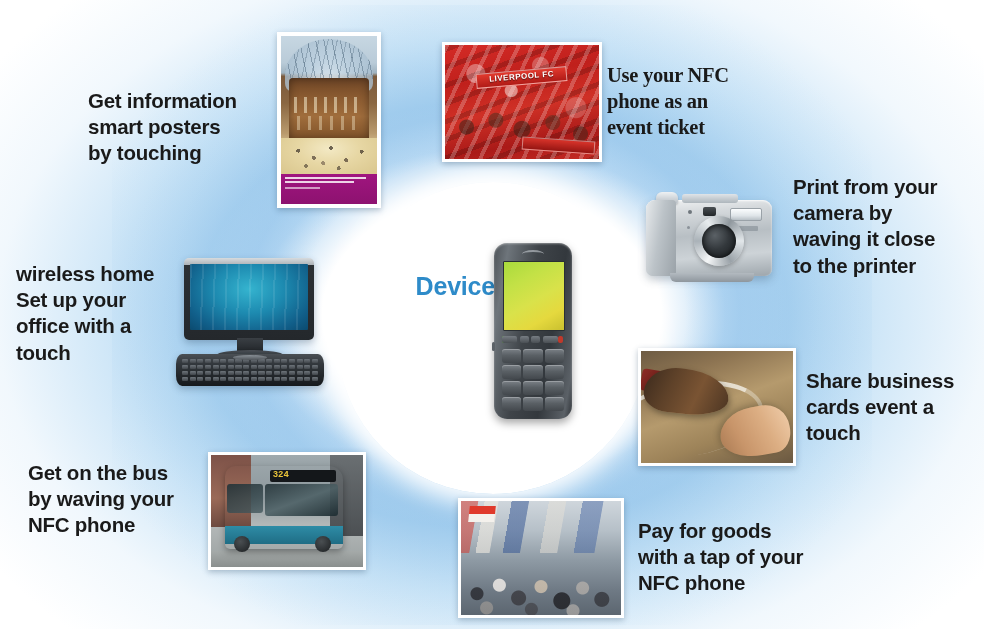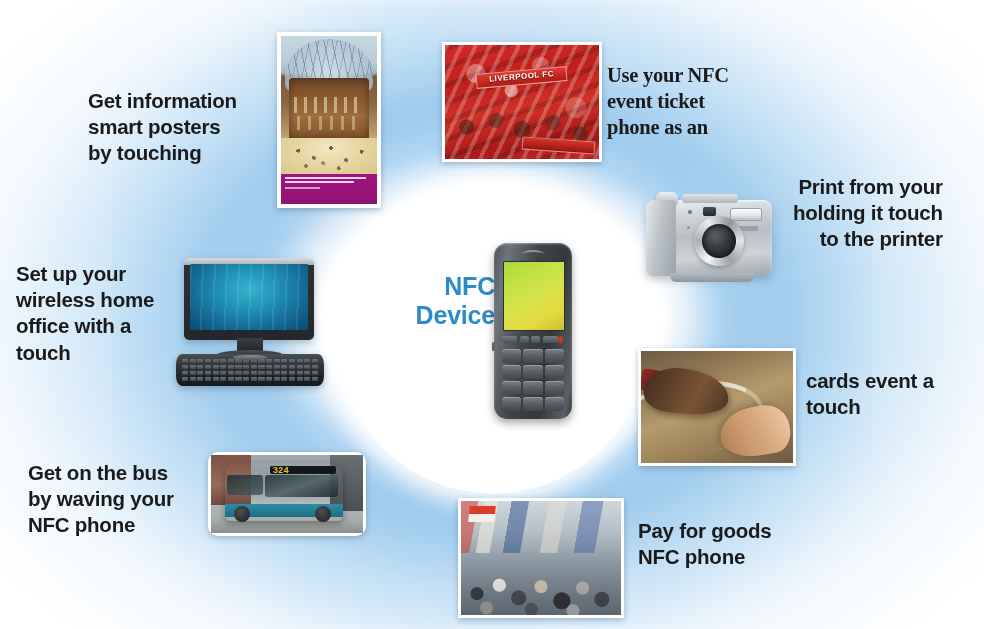--- a/index.html
+++ b/index.html
@@ -358,21 +358,21 @@
   .hand-light {
     position: absolute; right: 2%; bottom: 6%;
     width: 46%; height: 44%;
     background: linear-gradient(250deg, #f0cdaa 0%, #dcae83 35%, #c8956a 70%, #a97a53 100%);
     border-radius: 50% 35% 25% 55% / 55% 50% 45% 45%;
     transform: rotate(-10deg);
     box-shadow: -2px -2px 6px rgba(0,0,0,0.2);
   }
 
   
-  #photo-bus { left: 208px; top: 452px; width: 158px; height: 84px; border-radius: 10px; }
+  #photo-bus { left: 208px; top: 452px; width: 158px; height: 118px; }
   .bus-img { position:absolute; inset:0; background: linear-gradient(180deg, #9fa9ad 0%, #8d989d 38%, #b3b8b8 62%, #9aa0a0 100%); }
   .bus-bg-building {
     position:absolute; left:0; top:0; width:26%; height:64%;
     background: linear-gradient(180deg, #7d5248, #9a6a58 60%, #6d4a40);
   }
   .bus-bg-right {
     position:absolute; right:0; top:0; width:22%; height:72%;
     background: linear-gradient(180deg, #6a6f72, #4c5053);
   }
   .bus-body {
@@ -508,38 +508,37 @@
   .kb-key { background: linear-gradient(180deg, #6d747a, #41464b); border-radius: 1px; }
   .kb-hump {
     position:absolute; left: 50%; top: 1px; transform: translateX(-50%);
     width: 34px; height: 5px; border-radius: 50%;
     background: linear-gradient(180deg, #8a9198, #4e5358);
   }
 
   
   #cap-posters { left: 88px;  top: 80px; margin-top: 8px; }
   #cap-ticket  { left: 607px; top: 62px; font-family: Liberation Serif, serif; }
-  #cap-print   { left: 793px; top: 174px; text-align: right; }
+  #cap-print   { left: 793px; top: 174px; }
   #cap-office  { left: 16px;  top: 261px; }
   #cap-cards   { left: 806px; top: 368px; }
   #cap-bus     { left: 28px;  top: 460px; }
   #cap-pay     { left: 638px; top: 518px; }
 </style>
 </head>
 <body>
 
 <div id="infographic">
 
   <div class="halo"></div>
   <div class="halo2"></div>
 
   <div class="center-disc"></div>
 
   <div class="center-label">
-    <span>NFC</span>
     <span>Device</span>
   </div>
 
   <div class="phone">
     <div class="phone-earpiece"></div>
     <div class="phone-screen"></div>
     <div class="phone-side-btn"></div>
     <div class="phone-softkeys">
       <div class="sk-green"></div>
       <div class="softkey sk1"></div>
@@ -588,22 +587,22 @@
   <div class="photo" id="photo-fans">
     <div class="photo-inner">
       <div class="fans-img"></div>
       <div class="fans-scarf">LIVERPOOL FC</div>
       <div class="fans-scarf2"></div>
     </div>
   </div>
 
   <div class="caption" id="cap-ticket">
     <span>Use your NFC</span>
+    <span>phone as an</span>
     <span>event ticket</span>
-    <span>phone as an</span>
   </div>
 
   <div class="photo" id="photo-camera">
     <div class="photo-inner">
       <div class="cam-body">
         <div class="cam-shutter"></div>
         <div class="cam-topbar"></div>
         <div class="cam-grip"></div>
         <div class="cam-flash"></div>
         <div class="cam-vf"></div>
@@ -611,50 +610,53 @@
         <div class="cam-dot2"></div>
         <div class="cam-brand"></div>
         <div class="cam-lens-ring"></div>
         <div class="cam-foot"></div>
       </div>
     </div>
   </div>
 
   <div class="caption" id="cap-print">
     <span>Print from your</span>
-    <span>holding it touch</span>
+    <span>camera by</span>
+    <span>waving it close</span>
     <span>to the printer</span>
   </div>
 
   <div class="photo" id="photo-hands">
     <div class="photo-inner">
       <div class="hands-img">
         <div class="hands-arc"></div>
         <div class="hand-sleeve"></div>
         <div class="hand-dark"></div>
         <div class="hand-light"></div>
       </div>
     </div>
   </div>
 
   <div class="caption" id="cap-cards">
+    <span>Share business</span>
     <span>cards event a</span>
     <span>touch</span>
   </div>
 
   <div class="photo" id="photo-crowd">
     <div class="photo-inner">
       <div class="crowd-img">
         <div class="crowd-flag"></div>
       </div>
     </div>
   </div>
 
   <div class="caption" id="cap-pay">
     <span>Pay for goods</span>
+    <span>with a tap of your</span>
     <span>NFC phone</span>
   </div>
 
   <div class="photo" id="photo-bus">
     <div class="photo-inner">
       <div class="bus-img">
         <div class="bus-bg-building"></div>
         <div class="bus-bg-right"></div>
         <div class="bus-ground"></div>
         <div class="bus-body">
@@ -762,19 +764,19 @@
             <div class="kb-key"></div>
             <div class="kb-key"></div>
             <div class="kb-key"></div>
             <div class="kb-key"></div>
         </div>
       </div>
     </div>
   </div>
 
   <div class="caption" id="cap-office">
+    <span>wireless home</span>
     <span>Set up your</span>
-    <span>wireless home</span>
     <span>office with a</span>
     <span>touch</span>
   </div>
 
 </div>
 
 </body></html>

